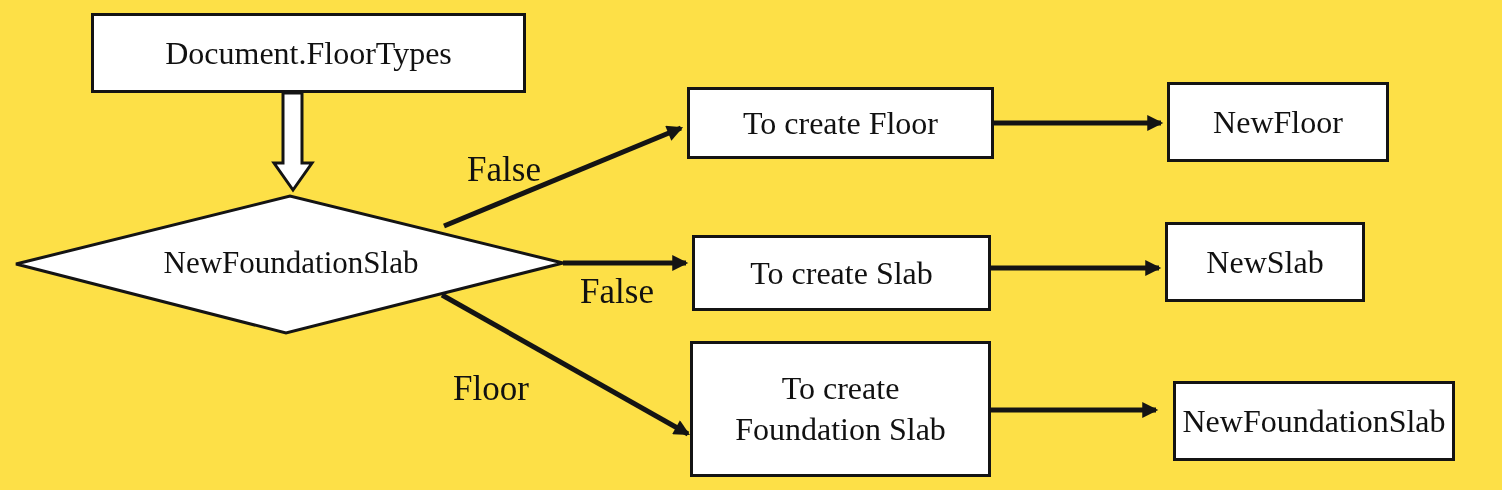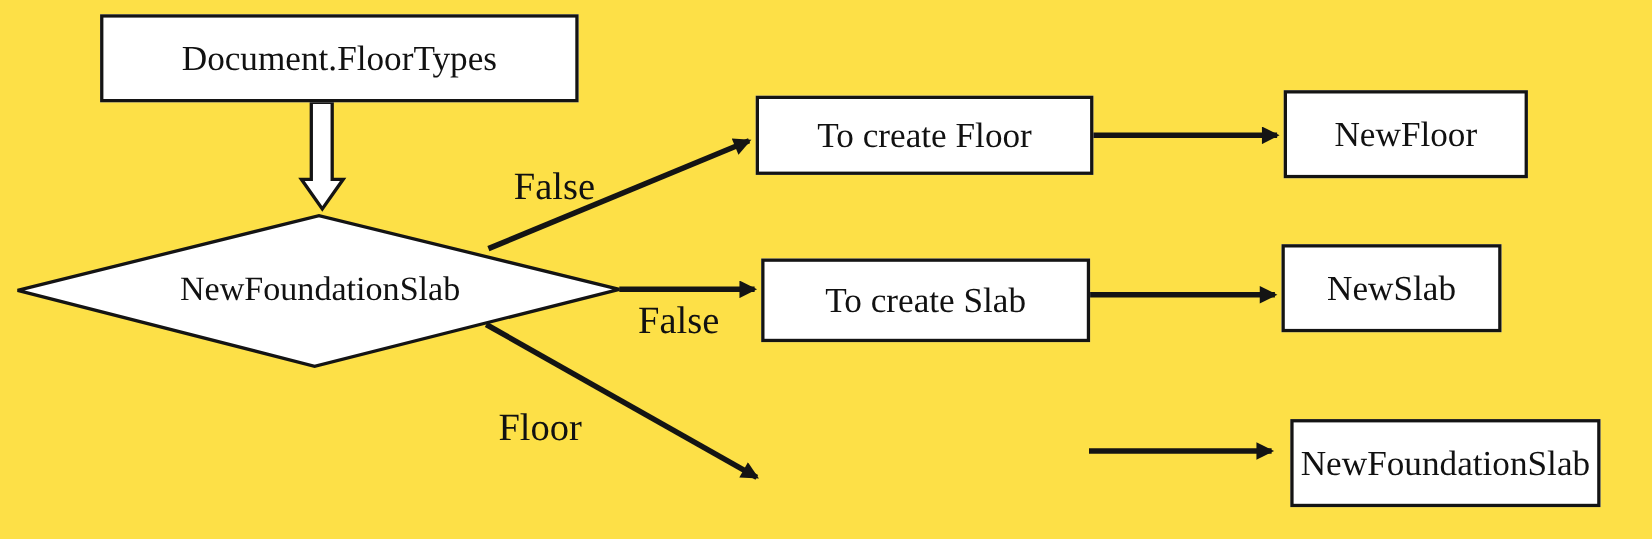--- a/index.html
+++ b/index.html
@@ -105,20 +105,24 @@
   </div>
 
   <div class="node node-create-slab">
     <span>To create Slab</span>
   </div>
 
   <div class="node node-new-slab">
     <span>NewSlab</span>
   </div>
 
+  <div class="node node-create-foundation">
+    <span>To create</span>
+    <span>Foundation Slab</span>
+  </div>
 
   <div class="node node-new-foundation">
     <span>NewFoundationSlab</span>
   </div>
 
   <div class="diamond-label">NewFoundationSlab</div>
 
   <div class="edge-label edge-label-false-floor">False</div>
 
   <div class="edge-label edge-label-false-slab">False</div>

